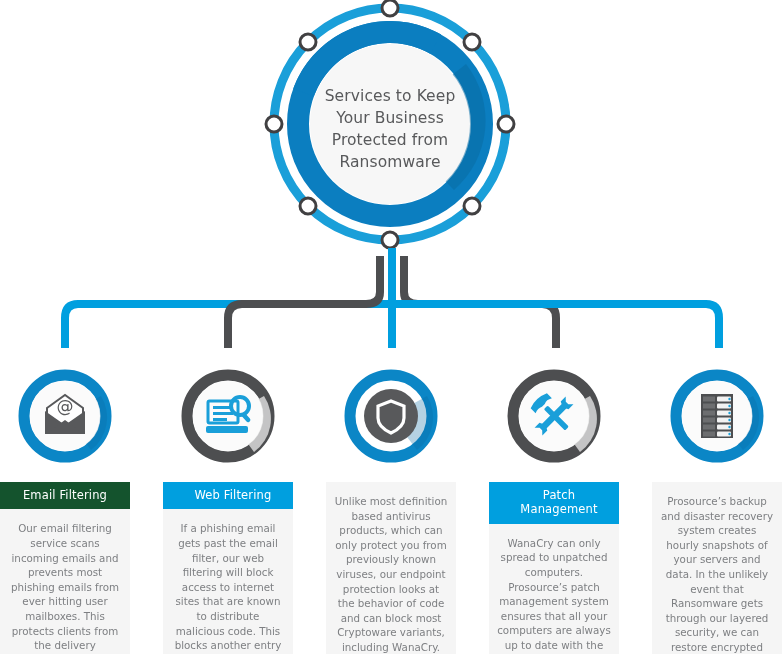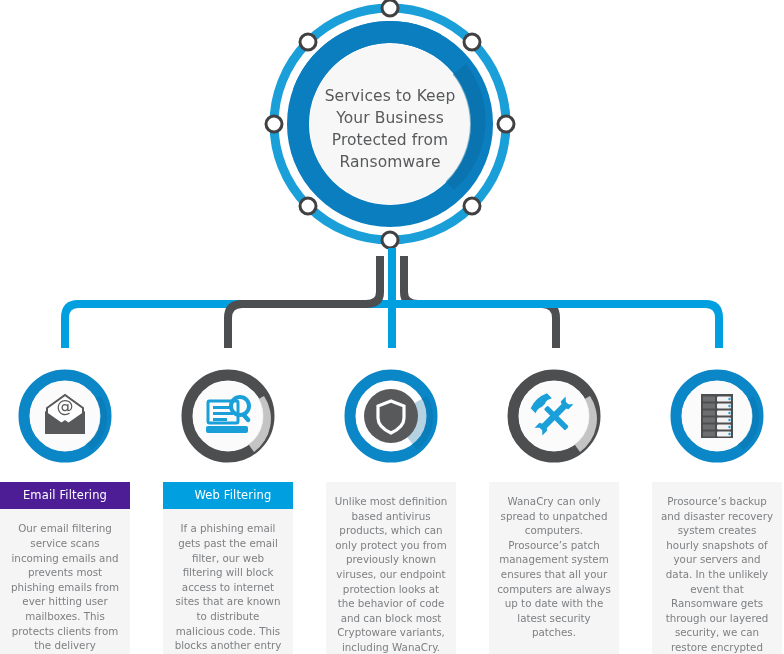--- a/index.html
+++ b/index.html
@@ -78,21 +78,21 @@
   }
   .card-icon svg { display: block; }
   .card-head {
     font-size: 11.5px;
     color: #ffffff;
     text-align: center;
     padding: 6px 4px 7px 4px;
     line-height: 1.25;
     letter-spacing: .15px;
   }
-  .card-head.gray { background: #4c1d95; }
+  .card-head.gray { background: #14532d; }
   .card-head.blue { background: #009fdf; padding-left: 14px; }
   .card-body {
     background: #f5f5f5;
     color: #7d7f82;
     font-size: 10.3px;
     line-height: 1.42;
     text-align: center;
     padding: 12px 8px 14px 8px;
     min-height: 135px;
     box-sizing: border-box;
@@ -225,20 +225,21 @@
               <path d="M 42.5 70 L 42.5 63 Q 48 59.5 53.5 63 L 53.5 70 L 49.8 66.5 L 46.2 66.5 Z"></path>
             </g>
 
             <g transform="rotate(-45 48 48)">
               <rect x="45.5" y="36" width="5.5" height="30" rx="1.5"></rect>
               <path d="M 37 26 Q 48 22 59 27 L 59 34 Q 54 31 50 33 L 46 33 Q 42 31 37 33 Z"></path>
             </g>
           </g>
         </svg>
       </div>
+      <div class="card-head blue">Patch Management</div>
       <div class="card-body">WanaCry can only spread to unpatched computers. Prosource’s patch management system ensures that all your computers are always up to date with the latest security patches.</div>
     </div>
 
     <div class="card" style="left:652px;">
       <div class="card-icon">
         <svg width="96" height="96" viewBox="0 0 96 96">
           <circle cx="48" cy="48" r="41" fill="none" stroke="#0b86c6" stroke-width="11"></circle>
           <path d="M 48 48 L 84 28 A 41 41 0 0 1 74 82 Z" fill="#0a6ba3" opacity="0.3"></path>
           <circle cx="48" cy="48" r="35" fill="#fbfbfb"></circle>
 

